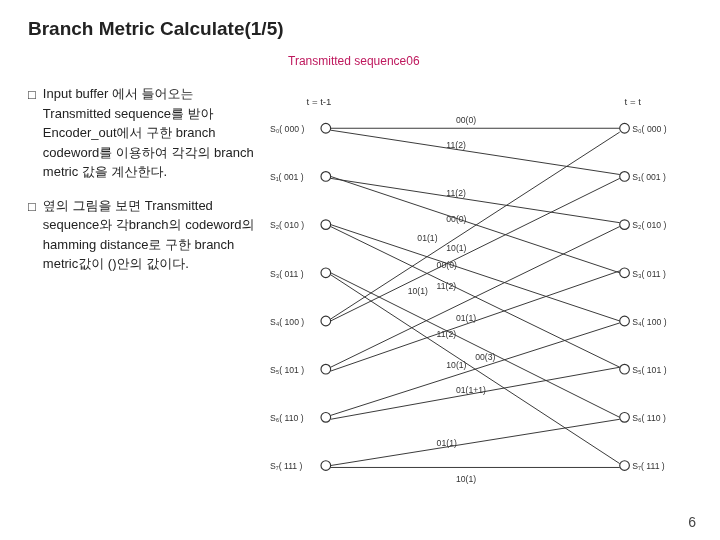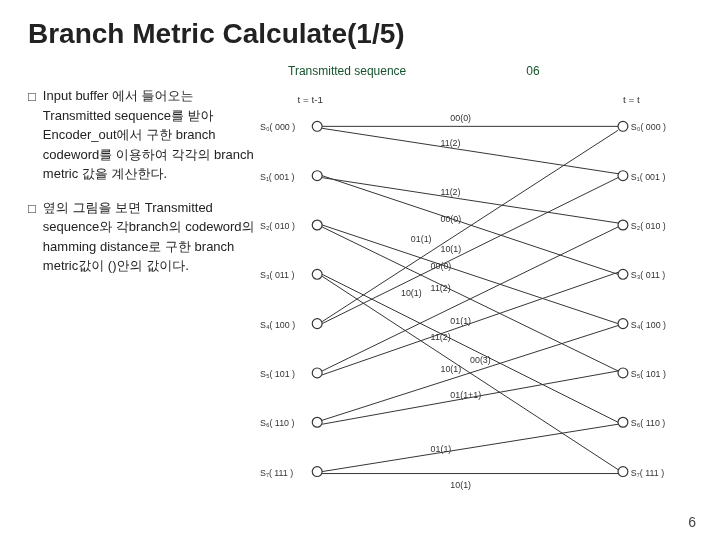--- a/index.html
+++ b/index.html
@@ -11,21 +11,21 @@
       overflow: hidden;
       position: relative;
     }
     .page {
       width: 720px;
       height: 540px;
       padding: 18px 28px 12px 28px;
       position: relative;
     }
     .title {
-      font-size: 28px;
+      font-size: 19px;
       font-weight: bold;
       color: #222;
       margin-bottom: 14px;
       font-family: Arial, sans-serif;
     }
     .content-area {
       display: flex;
       flex-direction: row;
       gap: 0px;
       width: 100%;
@@ -46,41 +46,42 @@
     }
     .bullet {
       margin-right: 7px;
       margin-top: 1px;
       font-size: 13px;
       flex-shrink: 0;
     }
     .diagram-area {
       flex: 1;
       position: relative;
+      margin-left: 10px;
     }
     svg.diagram {
       width: 100%;
       height: 420px;
     }
     .page-number {
       position: absolute;
       bottom: 10px;
       right: 24px;
       font-size: 14px;
       color: #444;
       font-family: Arial, sans-serif;
     }
   </style>
 </head>
 <body>
 
 <div class="page">
   <div class="title">Branch Metric Calculate(1/5)</div>
 
-  <div style="font-size:12px; color:#14532d; font-family:Arial,sans-serif; margin-bottom:8px; margin-left:260px; display:flex; gap:120px;">
+  <div style="font-size:12px; color:#be185d; font-family:Arial,sans-serif; margin-bottom:16px; margin-left:260px; display:flex; ">
     <span>Transmitted sequence</span>
     <span>06</span>
   </div>
 
   <div class="content-area">
     <div class="left-text">
       <div class="bullet-item">
         <span class="bullet">□</span>
         <span>Input buffer 에서 들어오는 Transmitted sequence를 받아 Encoder_out에서 구한 branch codeword를 이용하여 각각의 branch metric 값을 계산한다.</span>
       </div>

